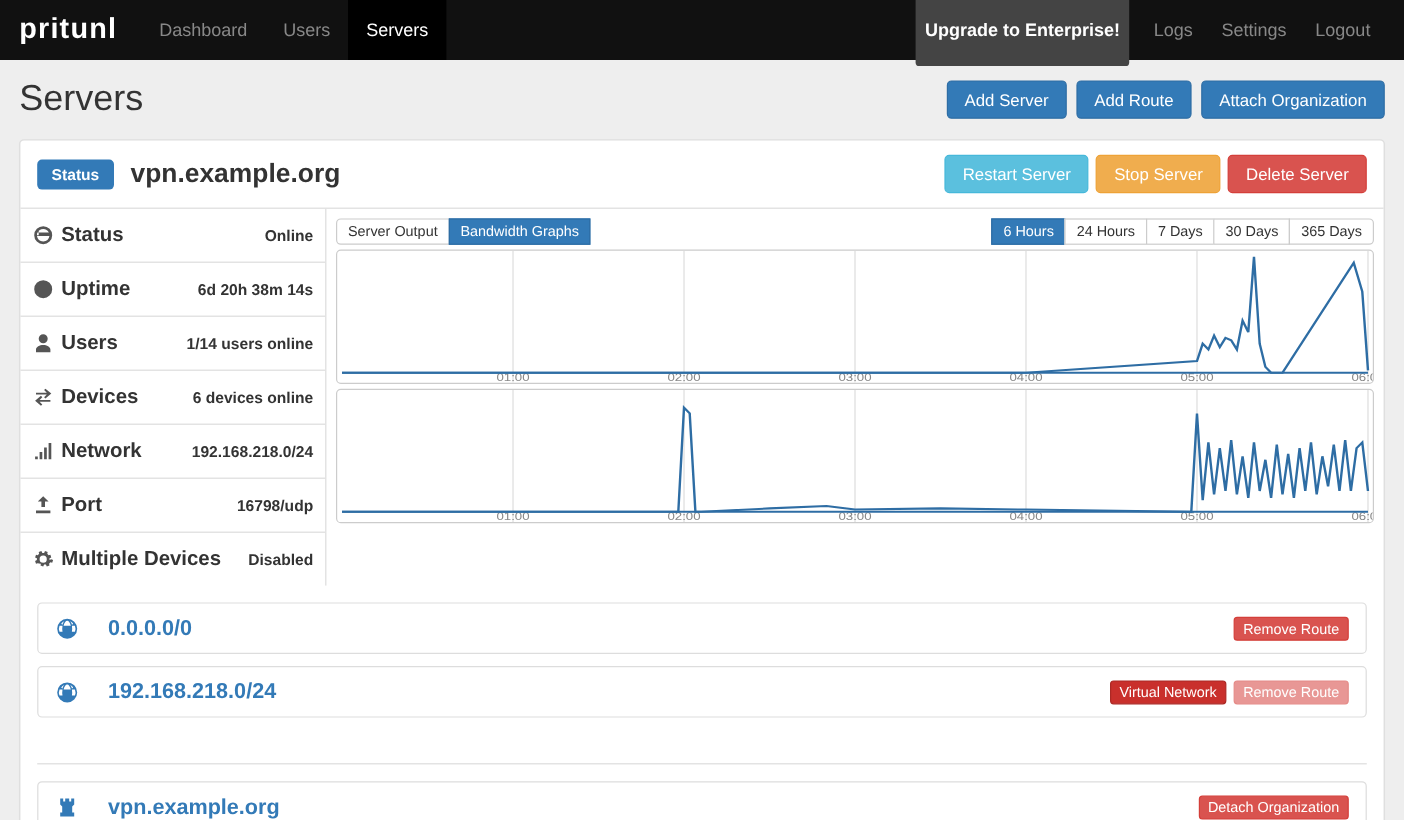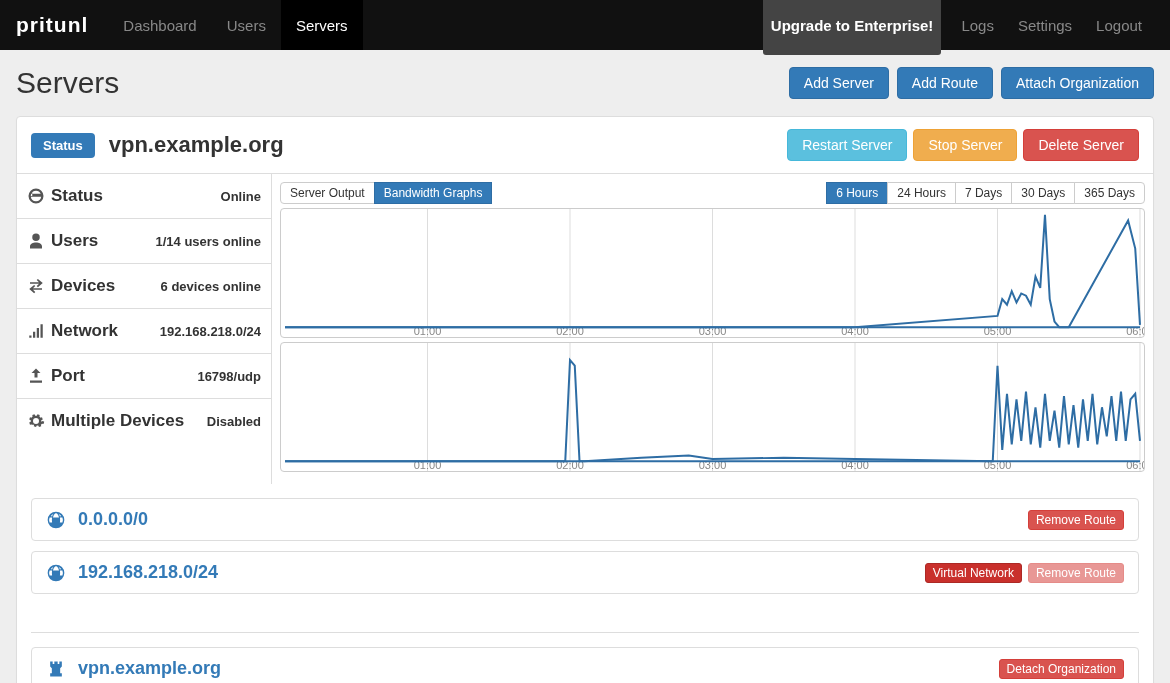--- a/index.html
+++ b/index.html
@@ -1,18 +1,18 @@
 <!DOCTYPE html>
 <html><head>
 <meta charset="utf-8">
 <style>
   * { box-sizing: border-box; margin: 0; padding: 0; }
   body { font-family: "Helvetica Neue", Helvetica, Arial, sans-serif; font-size: 14px; background: #eeeeee; color: #333; width: 1170px; }
   .navbar { background: #111; height: 50px; display: flex; align-items: center; padding: 0 16px; }
-  .brand { color: #fff; font-size: 21px; font-weight: 700; letter-spacing: 1px; margin-right: 20px; }
+  .brand { color: #fff; font-size: 24px; font-weight: 700; letter-spacing: 1px; margin-right: 20px; }
   .nav-left { display: flex; height: 100%; }
   .nav-left a { color: #888; text-decoration: none; padding: 0 15px; display: flex; align-items: center; font-size: 15px; }
   .nav-left a.active { background: #000; color: #fff; }
   .nav-right { margin-left: auto; display: flex; align-items: center; height: 100%; }
   .nav-right a { color: #888; text-decoration: none; padding: 0 12px; display: flex; align-items: center; font-size: 15px; }
   .upgrade { background: #444; color: #fff !important; font-size: 12px; font-weight: 700; padding: 21px 8px !important; border-radius: 3px; margin-right: 8px; height: auto !important; }
   .container { padding: 16px; }
   .page-head { display: flex; align-items: center; margin-bottom: 16px; }
   .page-title { font-size: 30px; font-weight: 500; color: #333; }
   .head-actions { margin-left: auto; display: flex; gap: 8px; }
@@ -39,25 +39,25 @@
   .ico { width: 18px; height: 18px; fill: #555; flex-shrink: 0; }
   .charts { flex: 1; padding: 8px; }
   .chart-tabs { display: flex; align-items: center; margin-bottom: 4px; }
   .seg { display: flex; }
   .seg .btn-default { border-radius: 0; margin-left: -1px; }
   .seg .btn-default:first-child { border-top-left-radius: 4px; border-bottom-left-radius: 4px; margin-left: 0; }
   .seg .btn-default:last-child { border-top-right-radius: 4px; border-bottom-right-radius: 4px; }
   .seg .btn-primary { border-radius: 0; margin-left: -1px; }
   .seg .btn-xs { padding: 3px 9px; }
   .range-seg { margin-left: auto; }
-  .chart-box { border: 1px solid #ccc; border-radius: 4px; height: 130px; margin-bottom: 4px; position: relative; overflow: hidden; }
+  .chart-box { border: 1px solid #ccc; border-radius: 4px; height: 112px; margin-bottom: 4px; position: relative; overflow: hidden; }
   .chart-svg { width: 100%; height: 100%; display: block; }
   .routes { padding: 14px; }
   .route-panel { border: 1px solid #ddd; border-radius: 4px; padding: 10px 14px; margin-bottom: 10px; display: flex; align-items: center; gap: 10px; }
-  .route-title { color: #337ab7; font-size: 18px; font-weight: 700; display: flex; align-items: center; gap: 12px; }
+  .route-title { color: #337ab7; font-size: 18px; font-weight: 700; display: flex; align-items: center; gap: 24px; }
   .route-actions { margin-left: auto; display: flex; gap: 6px; }
   .hr { border: none; border-top: 1px solid #ddd; margin: 14px; }
   .org-panel { border: 1px solid #ddd; border-radius: 4px; padding: 10px 14px; margin: 0 14px 14px; display: flex; align-items: center; gap: 10px; }
   .globe { width: 20px; height: 20px; fill: #337ab7; }
   .rook { width: 20px; height: 20px; fill: #337ab7; }
   .axis-label { fill: #888; font-size: 11px; }
   .grid-line { stroke: #ddd; stroke-width: 1; }
   .data-line { stroke: #2e6da4; stroke-width: 2; fill: none; }
   .baseline { stroke: #2e6da4; stroke-width: 2; }
 </style>
@@ -105,20 +105,29 @@
 
       <div class="stats">
         <div class="stat-row">
           <span class="stat-label">
               <svg class="ico" viewBox="0 0 24 24">
                 <path d="M12 2a10 10 0 100 20 10 10 0 000-20zm0 3a7 7 0 016.3 4H5.7A7 7 0 0112 5zm-7 7a7 7 0 012-4.9V12H5zm7 7a7 7 0 01-6.9-6h13.8A7 7 0 0112 19z"></path>
               </svg>
               <span>Status</span>
             </span>
           <span class="stat-value">Online</span>
+        </div>
+        <div class="stat-row">
+          <span class="stat-label">
+              <svg class="ico" viewBox="0 0 24 24">
+                <path d="M12 2a10 10 0 100 20 10 10 0 000-20zm1 10V6h-2v8h6v-2h-4z"></path>
+              </svg>
+              <span>Uptime</span>
+            </span>
+          <span class="stat-value">6d 20h 38m 14s</span>
         </div>
         <div class="stat-row">
           <span class="stat-label">
               <svg class="ico" viewBox="0 0 24 24">
                 <path d="M12 12a5 5 0 100-10 5 5 0 000 10zm0 2c-4 0-8 2-8 5v3h16v-3c0-3-4-5-8-5z"></path>
               </svg>
               <span>Users</span>
             </span>
           <span class="stat-value">1/14 users online</span>
         </div>

